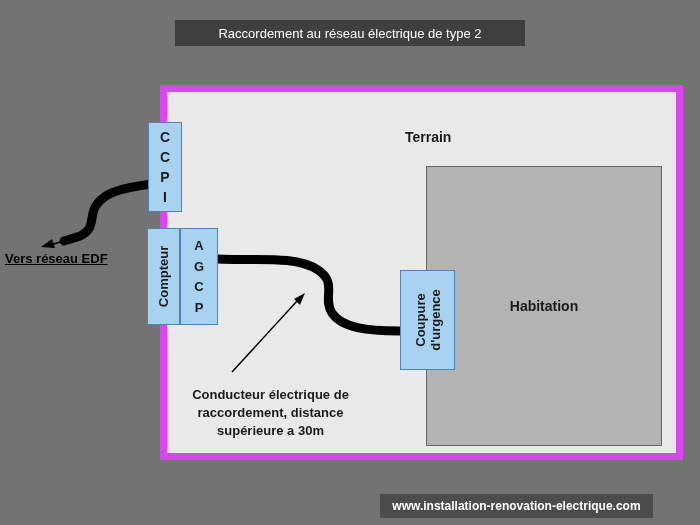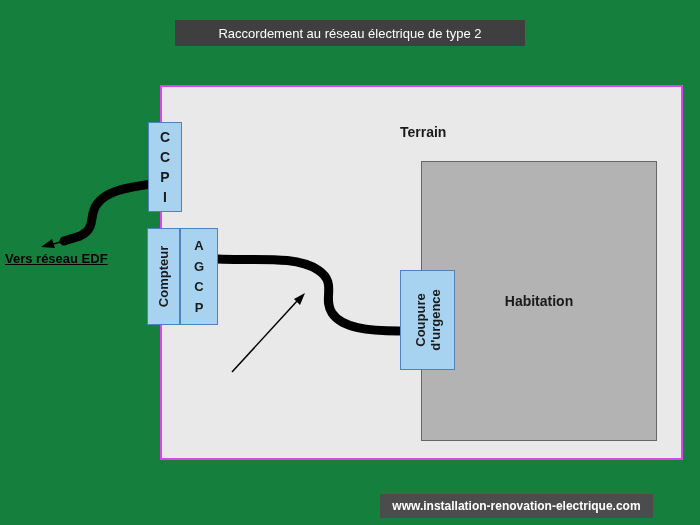--- a/index.html
+++ b/index.html
@@ -5,38 +5,38 @@
   html, body {
     margin: 0;
     padding: 0;
     background: #ffffff;
     font-family: "Liberation Sans", "DejaVu Sans", sans-serif;
   }
   .canvas {
     position: relative;
     width: 700px;
     height: 525px;
-    background: #15803d;
+    background: #737373;
     overflow: hidden;
   }
   .header-banner {
     position: absolute;
     left: 175px; top: 20px;
     width: 350px; height: 26px;
     background: #3f3f3f;
     color: #ffffff;
     display: flex; align-items: center; justify-content: center;
     font-size: 13px;
   }
   .terrain {
     position: absolute;
     left: 160px; top: 85px;
     width: 523px; height: 375px;
     background: #e9e9e9;
-    border: 2px solid #d946ef;
+    border: 7px solid #d946ef;
     box-sizing: border-box;
   }
   .terrain-label {
     position: absolute;
     left: 238px; top: 37px;
     font-weight: bold;
     font-size: 14px;
     color: #1a1a1a;
   }
   .habitation {
@@ -181,18 +181,23 @@
 
   <div class="blue-box box-coupure">
     <div class="rot-text">
       <span>Coupure</span>
       <span>d'urgence</span>
     </div>
   </div>
 
   <div class="vers-reseau">Vers réseau EDF</div>
 
+  <div class="note">
+    <span>Conducteur électrique de</span>
+    <span>raccordement, distance</span>
+    <span>supérieure a 30m</span>
+  </div>
 
   <div class="footer-banner">
     <span>www.installation-renovation-electrique.com</span>
   </div>
 
 </div>
 
 </body></html>

